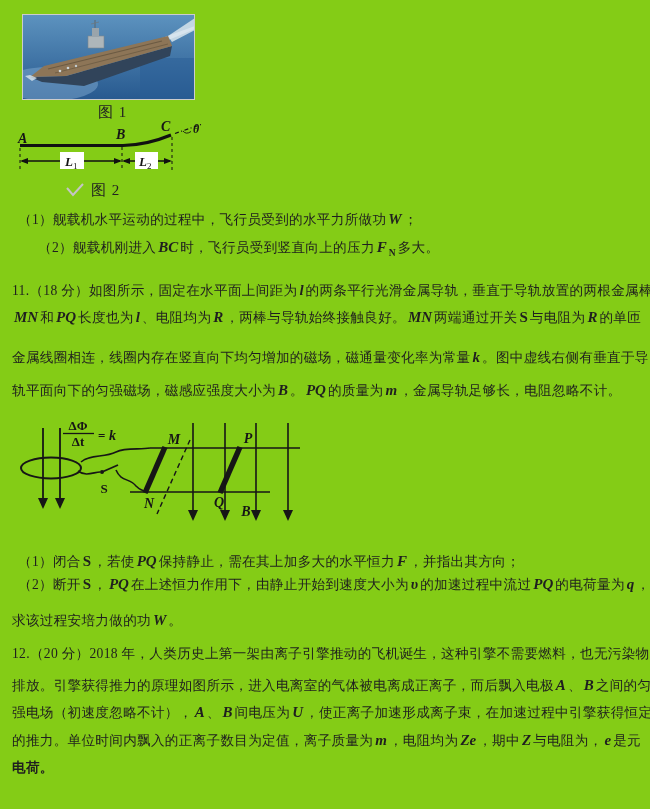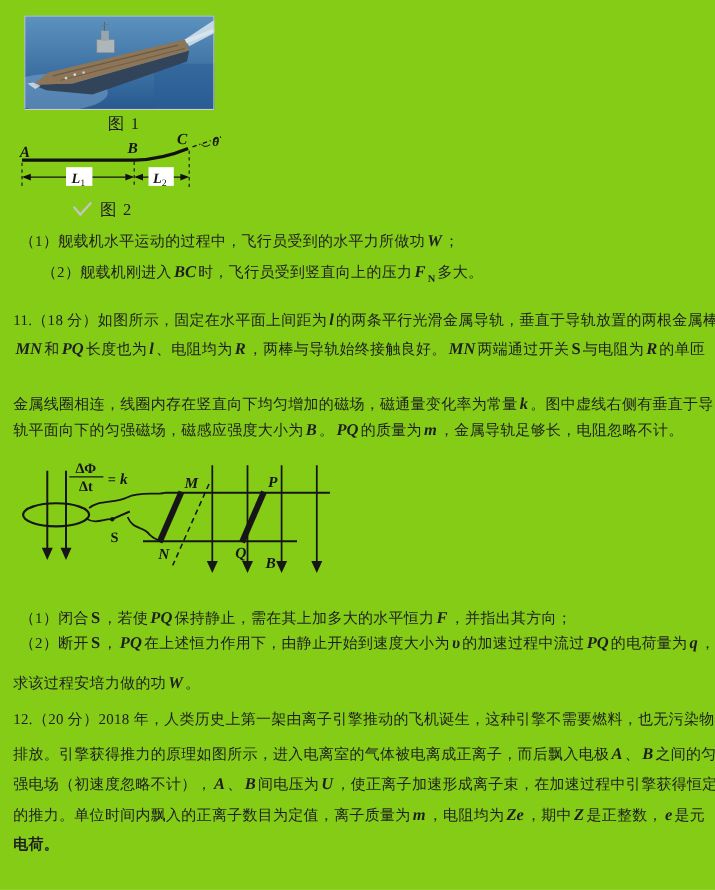--- a/index.html
+++ b/index.html
@@ -120,25 +120,25 @@
     <text x="141" y="96" text-anchor="middle" class="it" font-size="14">N</text>
     <text x="211" y="95" text-anchor="middle" class="it" font-size="14">Q</text>
     <text x="238" y="104" text-anchor="middle" class="it" font-size="14">B</text>
   </svg>
 
   <div id="textlayer">
       <div class="tline" style="left: 18px; top: 211px;"><span>（1）舰载机水平运动的过程中，飞行员受到的水平力所做功</span><span class="v">W</span><span>；</span></div>
       <div class="tline" style="left: 18px; top: 239px; margin-left: 20px;"><span>（2）舰载机刚进入</span><span class="v">BC</span><span>时，飞行员受到竖直向上的压力</span><span class="v">F</span><span class="sub">N</span><span>多大。</span></div>
       <div class="tline" style="left: 12px; top: 282px;"><span>11.（18 分）如图所示，固定在水平面上间距为</span><span class="v">l</span><span>的两条平行光滑金属导轨，垂直于导轨放置的两根金属棒</span></div>
       <div class="tline" style="left: 12px; top: 309px;"><span class="v">MN</span><span>和</span><span class="v">PQ</span><span>长度也为</span><span class="v">l</span><span>、电阻均为</span><span class="v">R</span><span>，两棒与导轨始终接触良好。</span><span class="v">MN</span><span>两端通过开关</span><span class="b">S</span><span>与电阻为</span><span class="v">R</span><span>的单匝</span></div>
-      <div class="tline" style="left: 12px; top: 359px;"><span>金属线圈相连，线圈内存在竖直向下均匀增加的磁场，磁通量变化率为常量</span><span class="v">k</span><span>。图中虚线右侧有垂直于导</span></div>
+      <div class="tline" style="left: 12px; top: 349px;"><span>金属线圈相连，线圈内存在竖直向下均匀增加的磁场，磁通量变化率为常量</span><span class="v">k</span><span>。图中虚线右侧有垂直于导</span></div>
       <div class="tline" style="left: 12px; top: 382px;"><span>轨平面向下的匀强磁场，磁感应强度大小为</span><span class="v">B</span><span>。</span><span class="v">PQ</span><span>的质量为</span><span class="v">m</span><span>，金属导轨足够长，电阻忽略不计。</span></div>
       <div class="tline" style="left: 18px; top: 553px;"><span>（1）闭合</span><span class="b">S</span><span>，若使</span><span class="v">PQ</span><span>保持静止，需在其上加多大的水平恒力</span><span class="v">F</span><span>，并指出其方向；</span></div>
       <div class="tline" style="left: 18px; top: 576px; font-family: Liberation Serif, serif;"><span>（2）断开</span><span class="b">S</span><span>，</span><span class="v">PQ</span><span>在上述恒力作用下，由静止开始到速度大小为</span><span class="v">υ</span><span>的加速过程中流过</span><span class="v">PQ</span><span>的电荷量为</span><span class="v">q</span><span>，</span></div>
       <div class="tline" style="left: 12px; top: 612px; text-align: center;"><span>求该过程安培力做的功</span><span class="v">W</span><span>。</span></div>
       <div class="tline" style="left: 12px; top: 645px;"><span>12.（20 分）2018 年，人类历史上第一架由离子引擎推动的飞机诞生，这种引擎不需要燃料，也无污染物</span></div>
       <div class="tline" style="left: 12px; top: 677px; text-align: right;"><span>排放。引擎获得推力的原理如图所示，进入电离室的气体被电离成正离子，而后飘入电极</span><span class="v">A</span><span>、</span><span class="v">B</span><span>之间的匀</span></div>
       <div class="tline" style="left: 12px; top: 704px;"><span>强电场（初速度忽略不计），</span><span class="v">A</span><span>、</span><span class="v">B</span><span>间电压为</span><span class="v">U</span><span>，使正离子加速形成离子束，在加速过程中引擎获得恒定</span></div>
-      <div class="tline" style="left: 12px; top: 732px;"><span>的推力。单位时间内飘入的正离子数目为定值，离子质量为</span><span class="v">m</span><span>，电阻均为</span><span class="v">Ze</span><span>，期中</span><span class="v">Z</span><span>是正整数，</span><span class="v">e</span><span>是元</span></div>
+      <div class="tline" style="left: 12px; top: 732px;"><span>的推力。单位时间内飘入的正离子数目为定值，离子质量为</span><span class="v">m</span><span>，电阻均为</span><span class="v">Ze</span><span>，期中</span><span class="v">Z</span><span>与电阻为，</span><span class="v">e</span><span>是元</span></div>
       <div class="tline" style="left: 12px; top: 759px; font-weight: bold;"><span>电荷。</span></div>
     </div>
 
 </div>
 
 </body></html>

